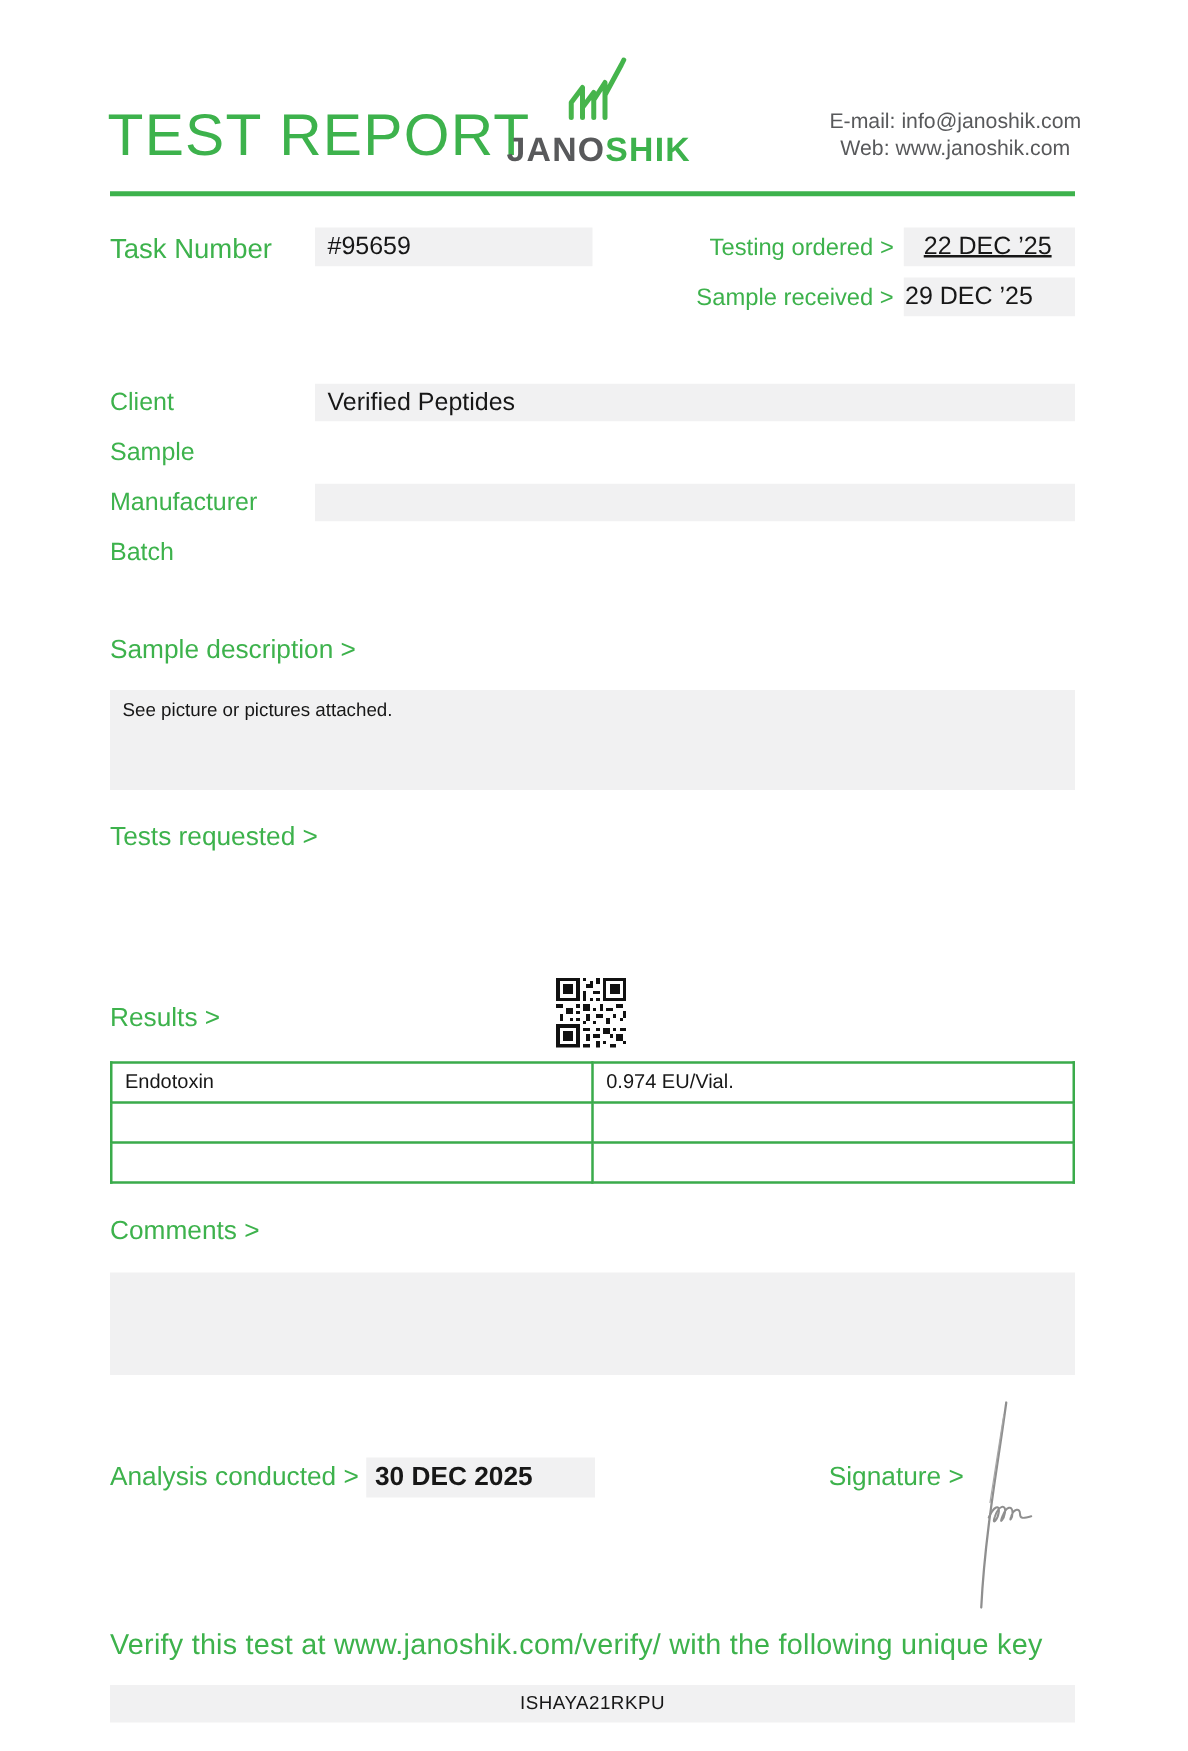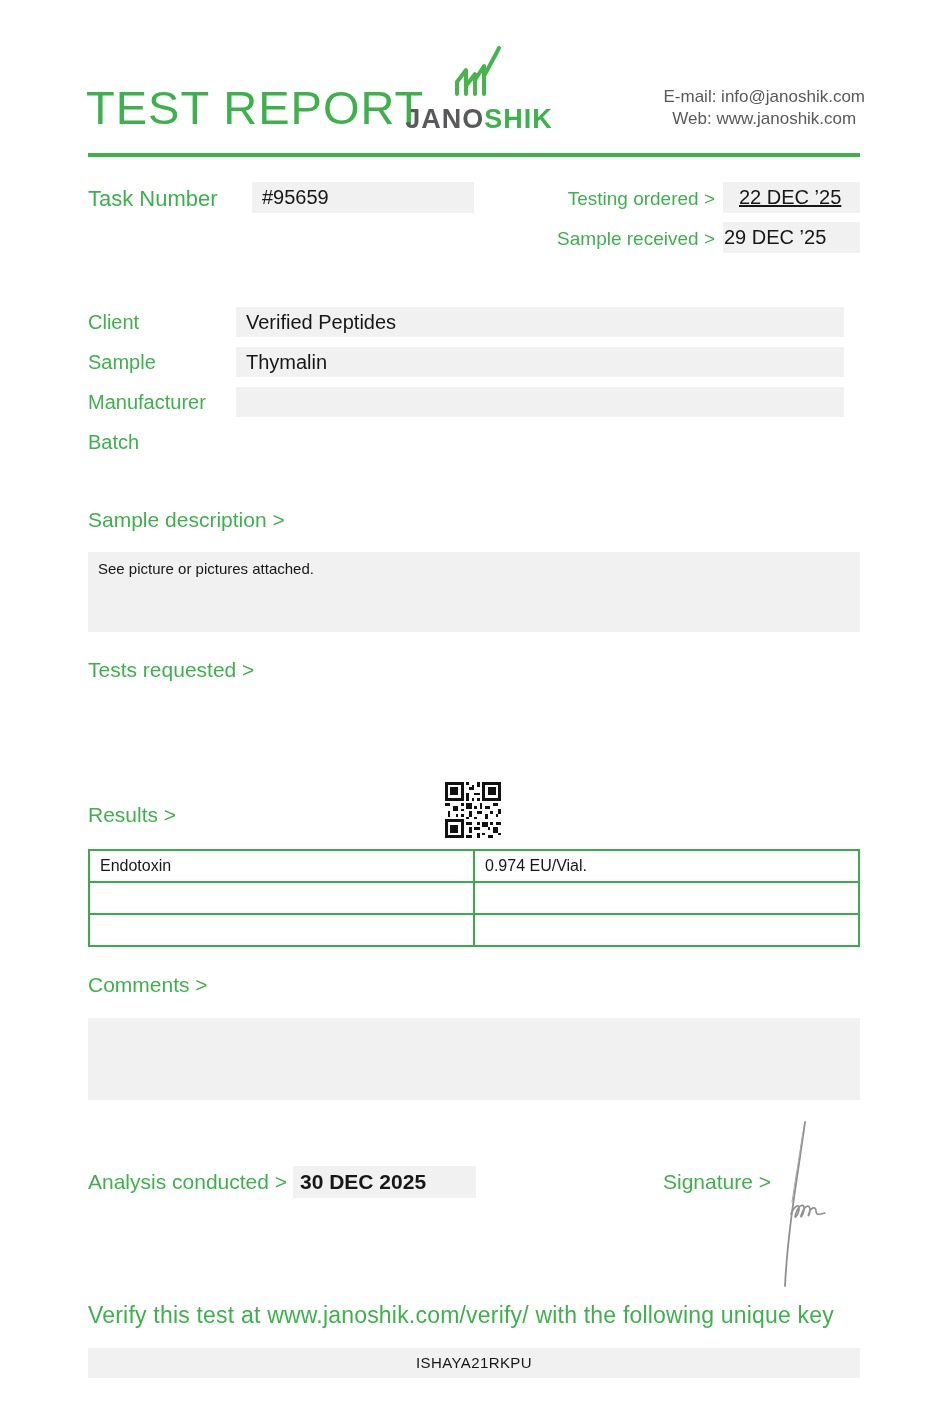--- a/index.html
+++ b/index.html
@@ -27,21 +27,21 @@
   .gbox{background:var(--box);}
 
   .task-label{left:88px;top:186px;font-size:22px;}
   .task-box{left:252px;top:182px;width:222px;height:31px;line-height:31px;font-size:20px;padding-left:10px;box-sizing:border-box;}
   .ordered-label{left:530px;top:188px;width:185px;font-size:19px;text-align:right;}
   .ordered-box{left:723px;top:182px;width:137px;height:31px;line-height:31px;font-size:20px;padding-left:16px;box-sizing:border-box;text-decoration:underline;}
   .received-label{left:530px;top:228px;width:185px;font-size:19px;text-align:right;}
   .received-box{left:723px;top:222px;width:137px;height:31px;line-height:31px;font-size:20px;padding-left:1px;box-sizing:border-box;}
 
   .info-label{left:88px;font-size:20px;line-height:30px;}
-  .info-box{left:236px;width:608px;height:30px;line-height:30px;font-size:20px;padding-left:10px;box-sizing:border-box;}
+  .info-box{left:252px;width:608px;height:30px;line-height:30px;font-size:20px;padding-left:10px;box-sizing:border-box;}
 
   .sec-head{left:88px;font-size:21px;color:var(--green);}
   .sec-box{left:88px;width:772px;box-sizing:border-box;padding:8px 10px;font-size:15px;color:var(--dark);}
 
   .qr{left:443px;top:782px;width:60px;height:56px;}
   .results-head{top:803px;}
 
   .results-table{left:88px;top:849px;width:772px;border-collapse:collapse;table-layout:fixed;}
   .results-table td{
     border:2px solid var(--tborder);height:30px;font-size:16px;padding:0 0 0 10px;color:var(--dark);
@@ -93,21 +93,20 @@
   <div class="abs ordered-label label">Testing ordered  &gt;</div>
   <div class="abs ordered-box gbox">22 DEC ’25</div>
 
   <div class="abs received-label label">Sample received &gt;</div>
   <div class="abs received-box gbox">29 DEC ’25</div>
 
   <div class="abs info-label label" style="top:307px">Client</div>
   <div class="abs info-box gbox" style="top:307px">Verified Peptides</div>
 
   <div class="abs info-label label" style="top:347px">Sample</div>
-  <div class="abs info-box gbox" style="top:347px">Thymalin</div>
 
   <div class="abs info-label label" style="top:387px">Manufacturer</div>
   <div class="abs info-box gbox" style="top:387px"></div>
 
   <div class="abs info-label label" style="top:427px">Batch</div>
 
   <div class="abs sec-head" style="top:508px">Sample description &gt;</div>
   <div class="abs sec-box gbox" style="top:552px;height:80px;">
     <span>See picture or pictures attached.</span>
   </div>

